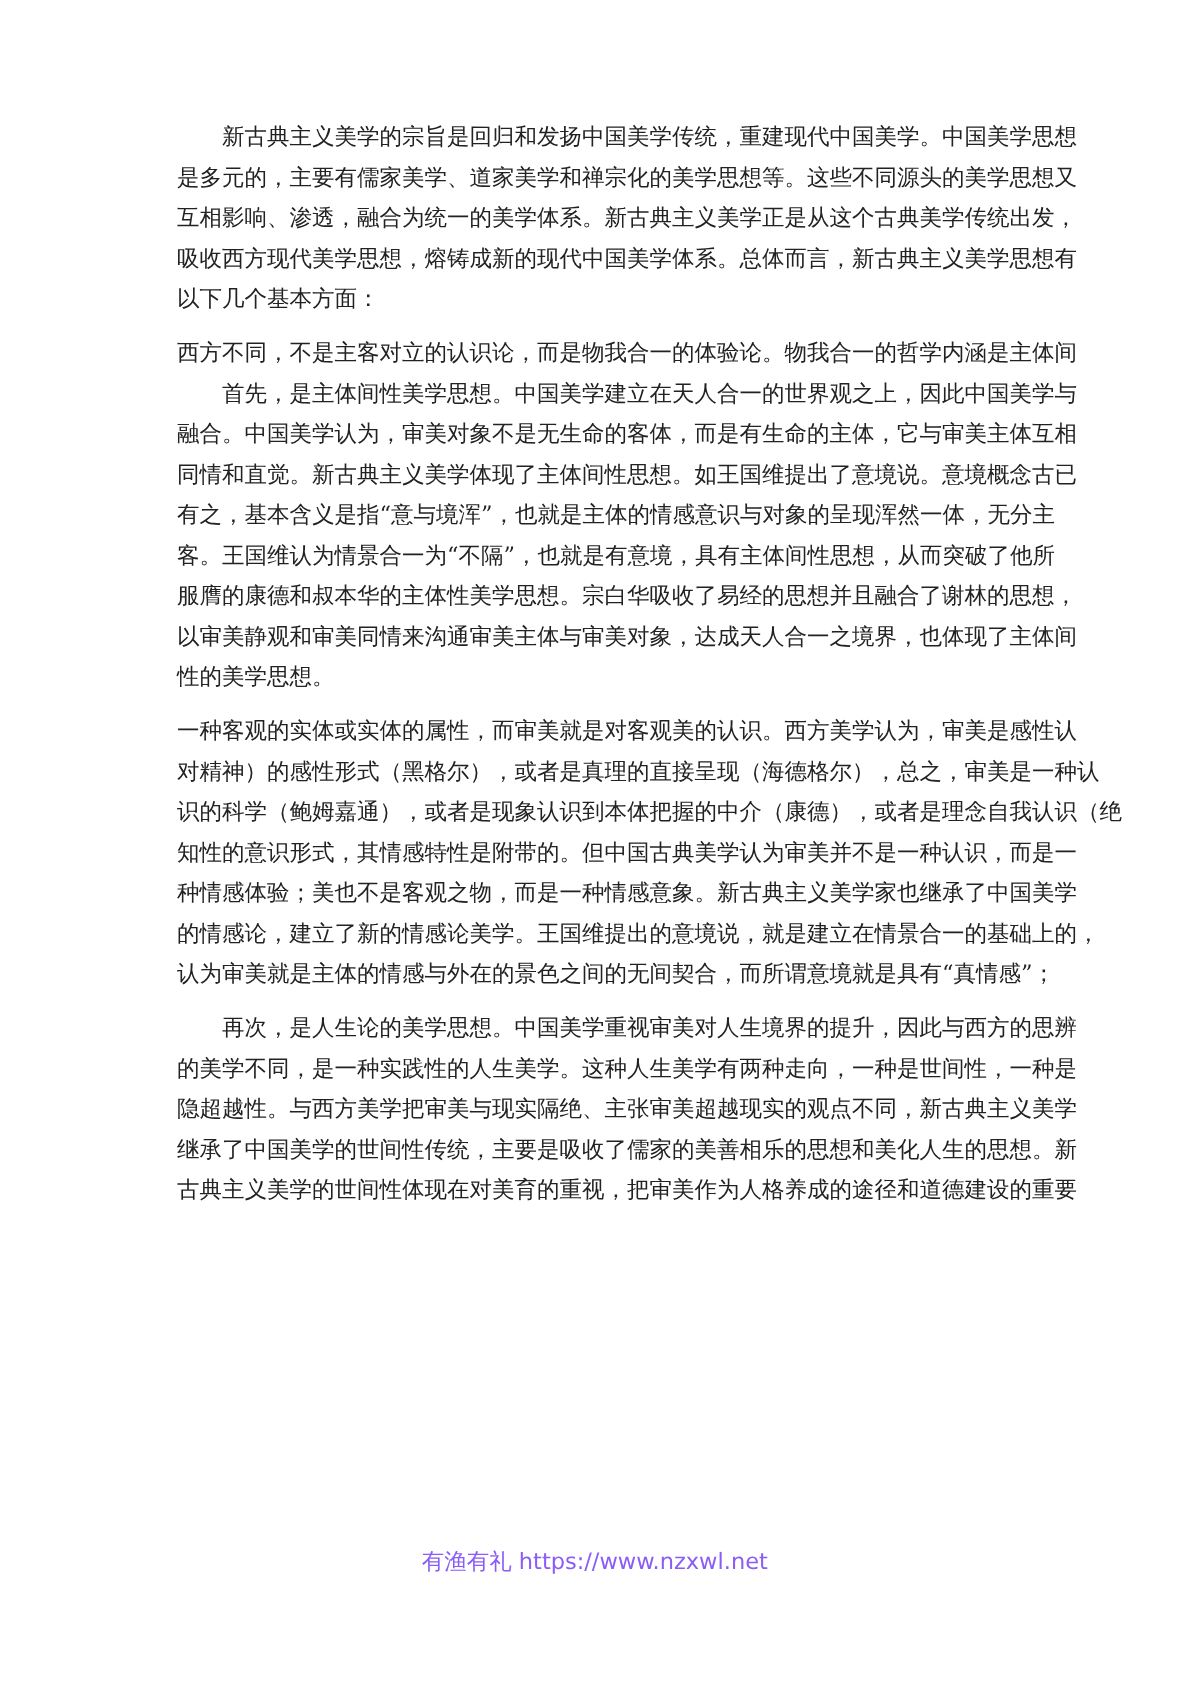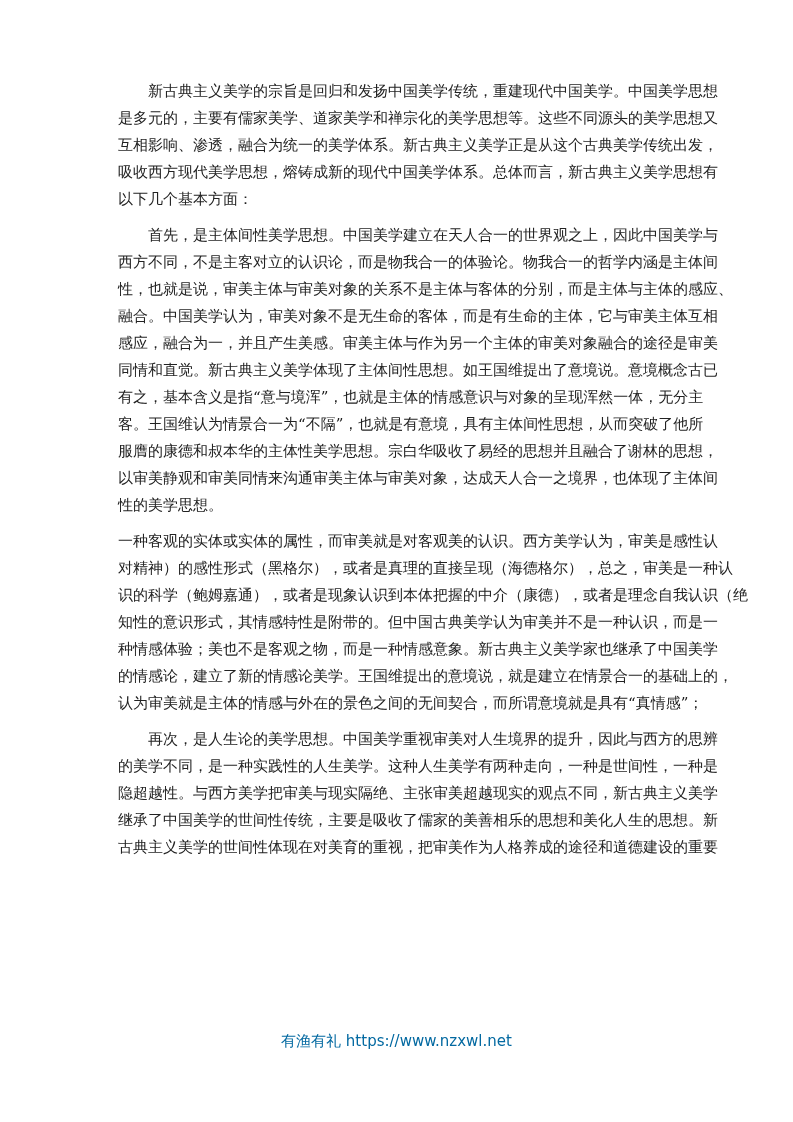--- a/index.html
+++ b/index.html
@@ -15,43 +15,41 @@
     .para { margin: 0 0 9px 0; }
     .line {
       display: block; height: 27px; line-height: 27px; white-space: nowrap;
       text-align: justify; text-align-last: justify; overflow: visible;
     }
     .line.last { text-align-last: left; }
     .line.indent { padding-left: 30px; }
     .footer {
       position: absolute; left: 0; width: 793px; top: 1032px; text-align: center;
       font-family: "DejaVu Sans", "Liberation Sans", sans-serif;
-      font-size: 15px; color: #0369a1;
+      font-size: 15px; color: #8b5cf6;
     }
   </style>
 </head>
 <body>
 
 <div class="page">
   <div class="body-text">
 
     <div class="para">
       <span class="line indent">新古典主义美学的宗旨是回归和发扬中国美学传统，重建现代中国美学。中国美学思想</span>
       <span class="line">是多元的，主要有儒家美学、道家美学和禅宗化的美学思想等。这些不同源头的美学思想又</span>
       <span class="line">互相影响、渗透，融合为统一的美学体系。新古典主义美学正是从这个古典美学传统出发，</span>
       <span class="line">吸收西方现代美学思想，熔铸成新的现代中国美学体系。总体而言，新古典主义美学思想有</span>
       <span class="line last">以下几个基本方面：</span>
     </div>
 
     <div class="para">
+      <span class="line">西方不同，不是主客对立的认识论，而是物我合一的体验论。物我合一的哲学内涵是主体间</span>
       <span class="line indent">首先，是主体间性美学思想。中国美学建立在天人合一的世界观之上，因此中国美学与</span>
-      <span class="line">西方不同，不是主客对立的认识论，而是物我合一的体验论。物我合一的哲学内涵是主体间</span>
-      <span class="line">性，也就是说，审美主体与审美对象的关系不是主体与客体的分别，而是主体与主体的感应、</span>
       <span class="line">融合。中国美学认为，审美对象不是无生命的客体，而是有生命的主体，它与审美主体互相</span>
-      <span class="line">感应，融合为一，并且产生美感。审美主体与作为另一个主体的审美对象融合的途径是审美</span>
       <span class="line">同情和直觉。新古典主义美学体现了主体间性思想。如王国维提出了意境说。意境概念古已</span>
       <span class="line">有之，基本含义是指“意与境浑”，也就是主体的情感意识与对象的呈现浑然一体，无分主</span>
       <span class="line">客。王国维认为情景合一为“不隔”，也就是有意境，具有主体间性思想，从而突破了他所</span>
       <span class="line">服膺的康德和叔本华的主体性美学思想。宗白华吸收了易经的思想并且融合了谢林的思想，</span>
       <span class="line">以审美静观和审美同情来沟通审美主体与审美对象，达成天人合一之境界，也体现了主体间</span>
       <span class="line last">性的美学思想。</span>
     </div>
 
     <div class="para">
       <span class="line">一种客观的实体或实体的属性，而审美就是对客观美的认识。西方美学认为，审美是感性认</span>

